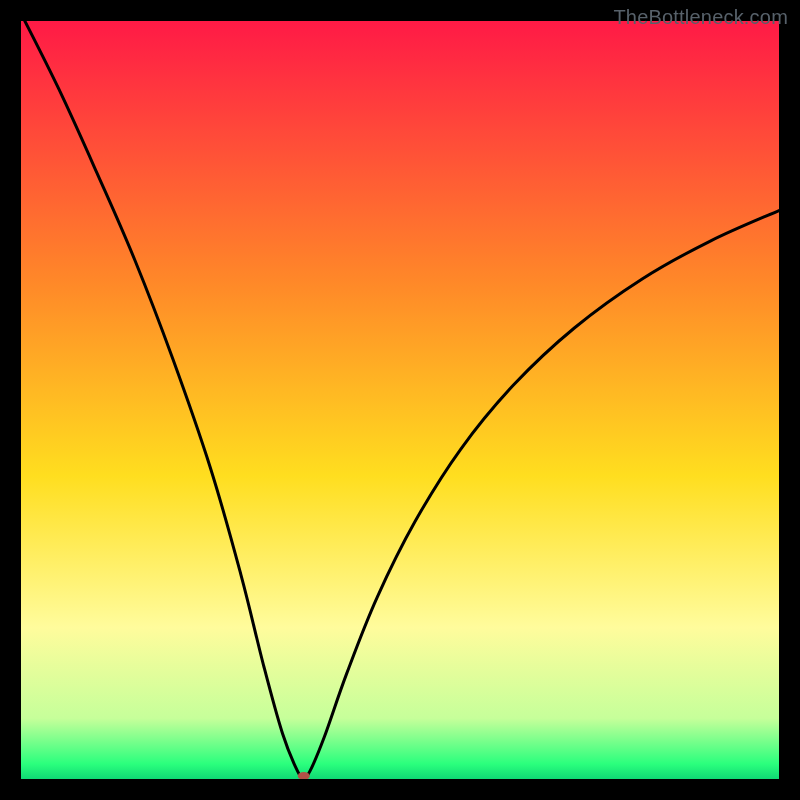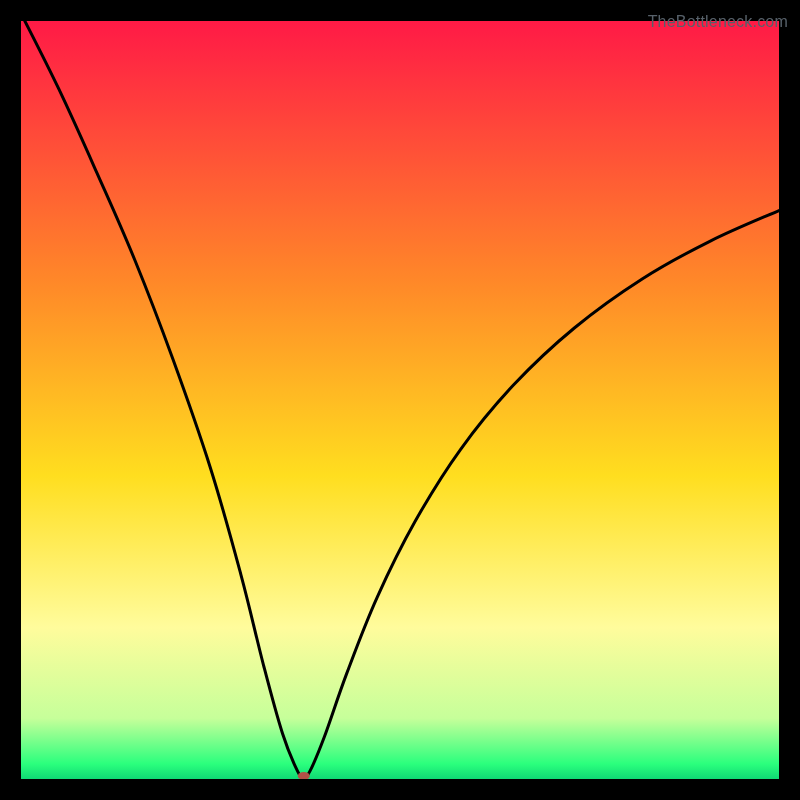--- a/index.html
+++ b/index.html
@@ -14,24 +14,24 @@
   .frame {
     position: absolute;
     left: 21px;
     top: 21px;
     width: 758px;
     height: 758px;
     overflow: hidden;
   }
   .watermark {
     position: absolute;
-    top: 13px;
+    top: 6px;
     right: 12px;
     color: #57616a;
-    font-size: 16px;
+    font-size: 20px;
     font-weight: 400;
     letter-spacing: 0.2px;
     z-index: 3;
   }
   svg {
     display: block;
   }
 </style>
 </head>
 <body>

